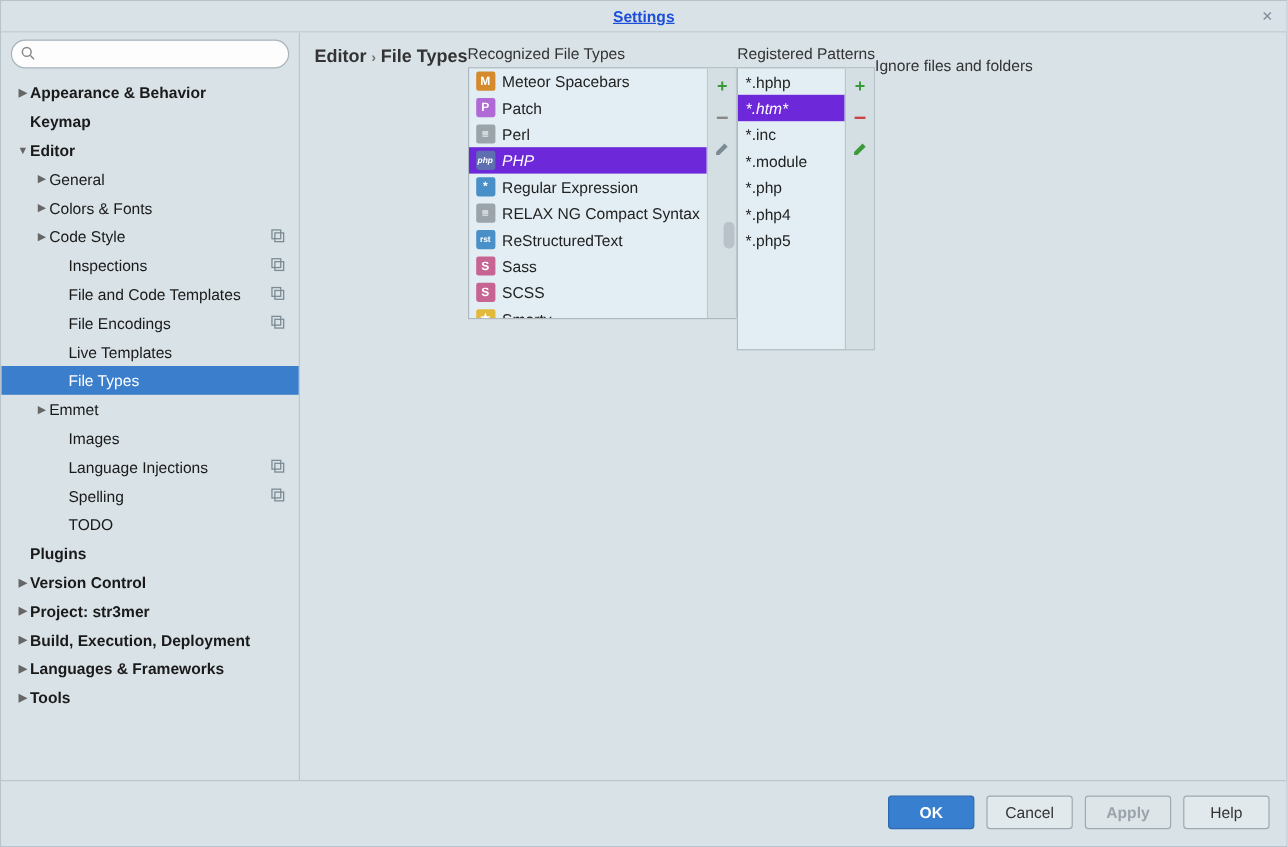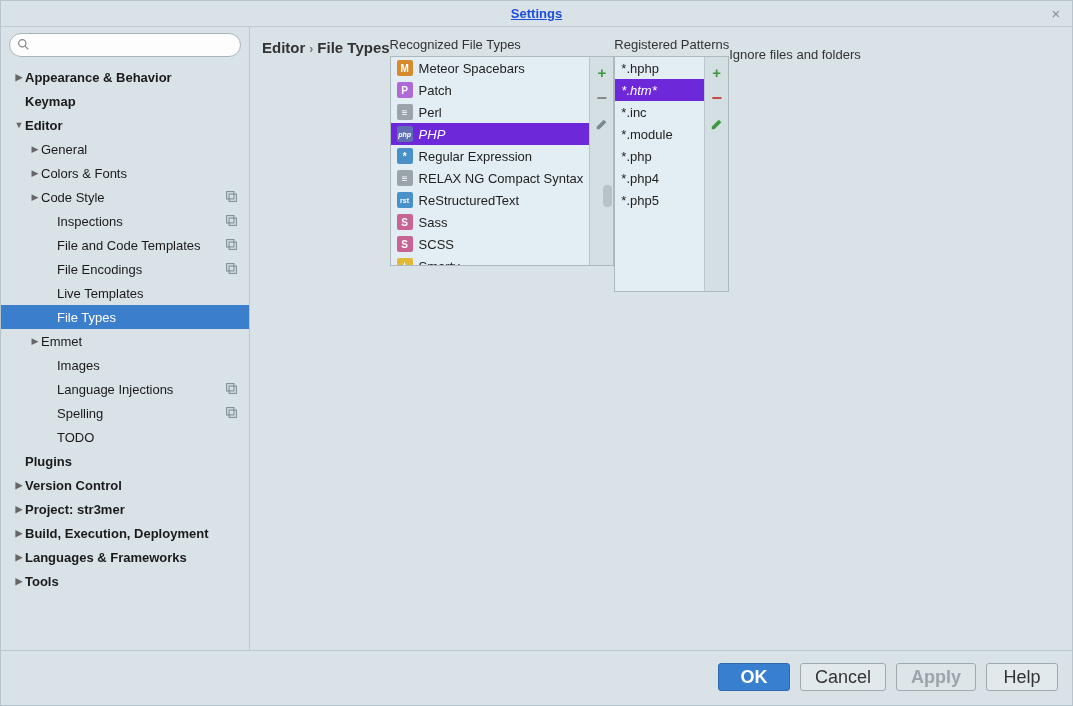--- a/index.html
+++ b/index.html
@@ -218,21 +218,21 @@
   background: #d9e2e7;
 }
 .btn {
   min-width: 72px;
   height: 28px;
   padding: 0 14px;
   border: 1px solid #9faab0;
   background: #e1e9ed;
   border-radius: 3px;
   cursor: pointer;
-  font-size: 18px;
+  font-size: 13px;
   color: #333;
 }
 .btn.primary {
   background: #397fcf;
   border-color: #2e69af;
   color: #fff;
   font-weight: bold;
 }
 .btn.disabled {
   color: #9aa4aa;

